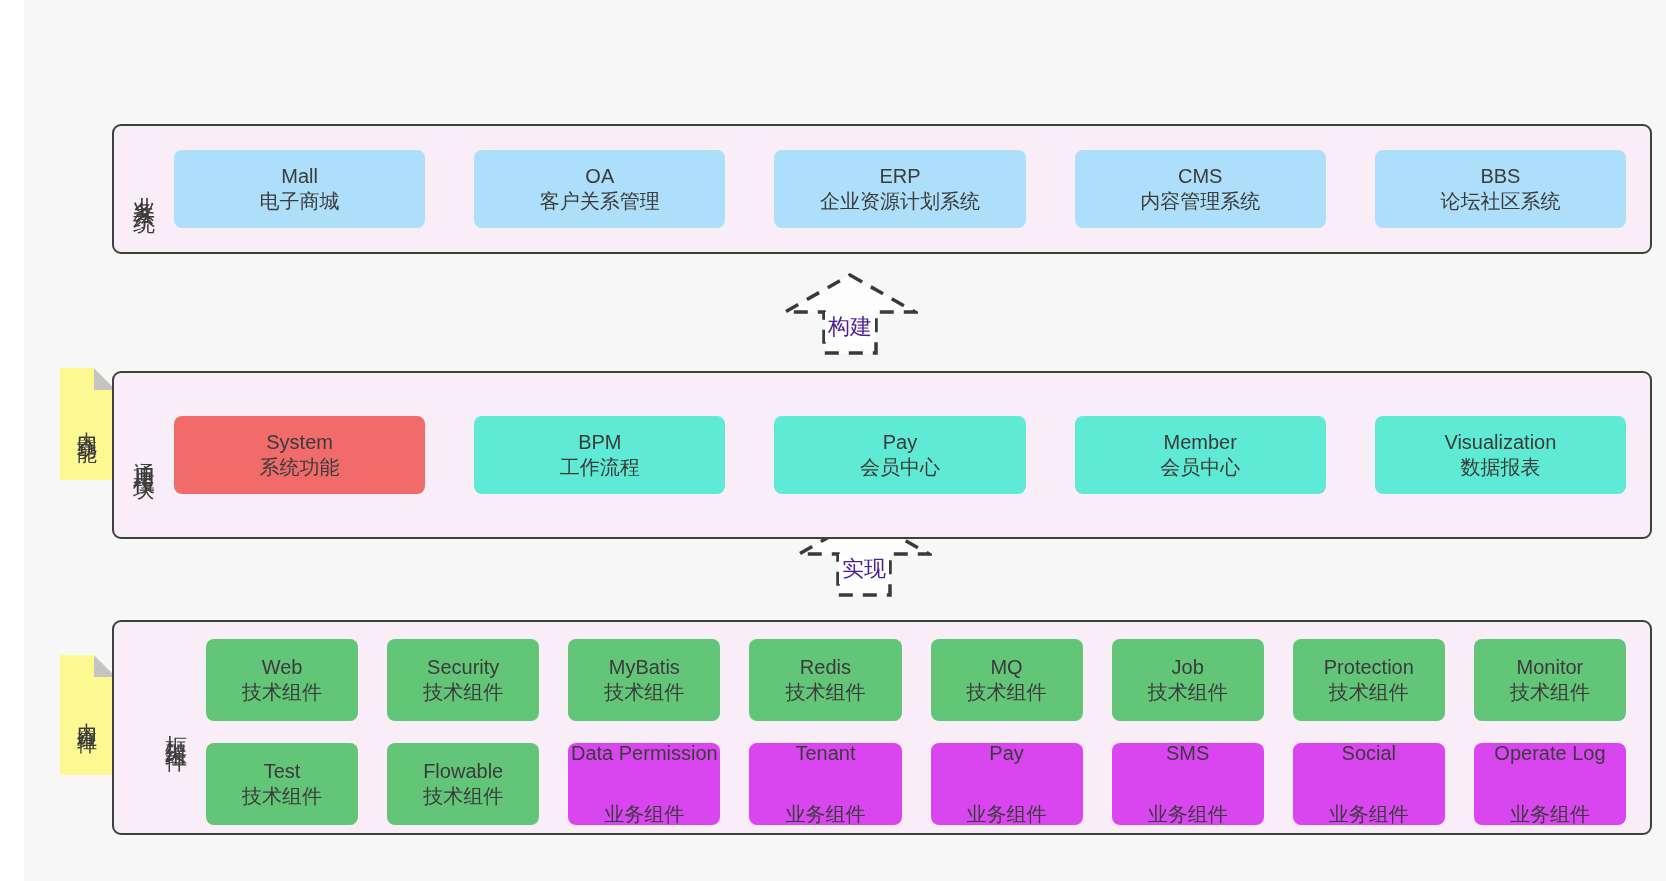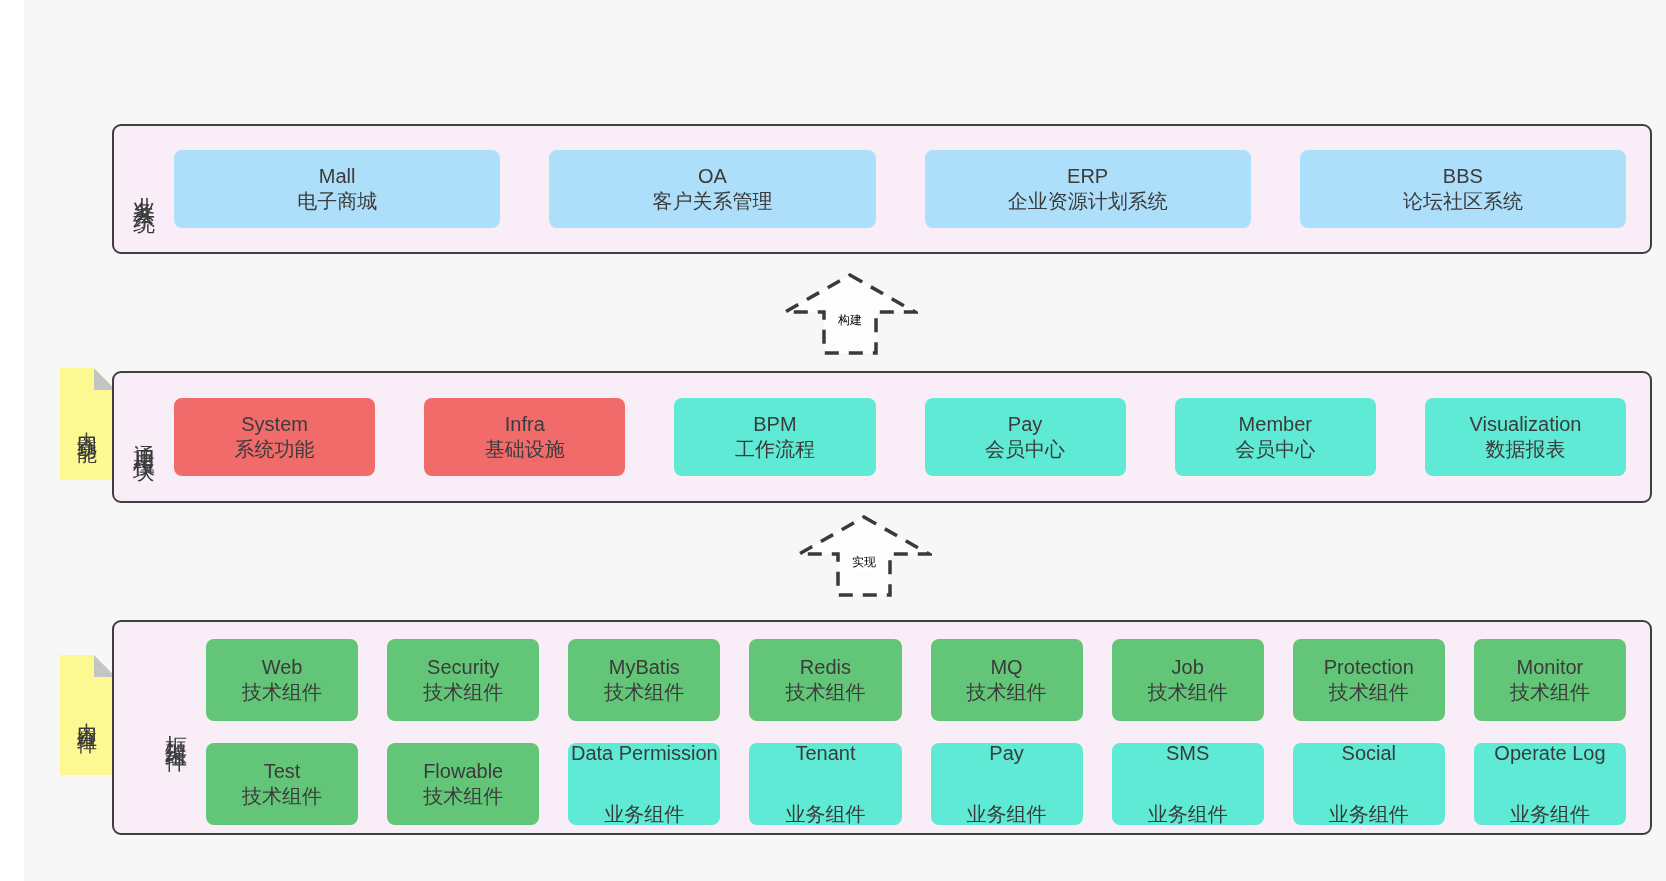--- a/index.html
+++ b/index.html
@@ -9,21 +9,21 @@
     font-family:"Liberation Sans","DejaVu Sans",sans-serif;
     color:#3b3b3b;
     margin-left:24px;
   }
   .section {
     position:absolute; left:88px; width:1540px; box-sizing:border-box;
     background:#f9eef7; border:2px solid #3f3f3f; border-radius:9px;
     display:flex; z-index:2;
   }
   #s1 { top:124px; height:130px; }
-  #s2 { top:371px; height:132px; }
+  #s2 { top:371px; height:168px; }
   #s3 { top:620px; height:215px;padding-left:32px; }
   .v-label {
     flex:0 0 60px; display:flex; align-items:center; justify-content:center;
     writing-mode:vertical-rl; text-orientation:upright;
     font-size:22px; letter-spacing:5px; color:#3b3b3b;
   }
   .row6 {
     flex:1; display:flex; align-items:center; gap:49px; padding:0 24px 0 0;
   }
   .row6 .box { flex:1; height:78px; }
@@ -35,21 +35,21 @@
   .grid8 .box { height:82px; }
   .box {
     border-radius:8px; display:flex; flex-direction:column;
     align-items:center; justify-content:center; text-align:center;
     font-size:20px; line-height:25px;
   }
   .blue   { background:#aedffa; }
   .red    { background:#f16b6b; }
   .pink   { background:#5eead4; }
   .green  { background:#63c577; }
-  .lgreen { background:#5eead4;gap:36px; }
+  .lgreen { background:#d946ef;gap:36px; }
 
   .sticky {
     position:absolute; left:36px; width:56px; z-index:1;
     background:#fcf892;
     display:flex; align-items:center; justify-content:center;
     clip-path:polygon(0 0, calc(100% - 22px) 0, 100% 22px, 100% 100%, 0 100%);
   }
   #sticky1 { top:368px; height:112px; }
   #sticky2 { top:655px; height:120px; }
   .sticky .fold {
@@ -60,22 +60,22 @@
     writing-mode:vertical-rl; text-orientation:upright;
     font-size:20px; letter-spacing:4px;
   }
 
   .arrow { position:absolute; width:136px; height:84px; z-index:1; }
   #arrow1 { left:758px; top:272px; }
   #arrow2 { left:772px; top:514px; }
   .arrow svg { display:block; }
   .arrow .lbl {
     position:absolute; left:50%; top:40px; transform:translateX(-50%);
-    background:#ffffff; padding:0 3px; font-size:12px; white-space:nowrap;
-    color:#000000;
+    background:#ffffff; padding:0 3px; font-size:22px; white-space:nowrap;
+    color:#4c1d95;
   }
 </style>
 </head>
 <body>
 
 <div class="page">
 
   <div class="section" id="s1">
     <div class="v-label">业务系统</div>
     <div class="row6">
@@ -83,20 +83,24 @@
         <div>Mall</div>
         <div>电子商城</div>
       </div>
       <div class="box blue">
         <div>OA</div>
         <div>客户关系管理</div>
       </div>
       <div class="box blue">
         <div>ERP</div>
         <div>企业资源计划系统</div>
+      </div>
+      <div class="box blue">
+        <div>CMS</div>
+        <div>内容管理系统</div>
       </div>
       <div class="box blue">
         <div>BBS</div>
         <div>论坛社区系统</div>
       </div>
     </div>
   </div>
 
   <div class="arrow" id="arrow1">
     <svg width="136" height="84" viewBox="0 0 136 84">
@@ -110,24 +114,20 @@
     <div class="txt">内置功能</div>
   </div>
 
   <div class="section" id="s2">
     <div class="v-label">通用模块</div>
     <div class="row6">
       <div class="box red">
         <div>System</div>
         <div>系统功能</div>
       </div>
-      <div class="box red">
-        <div>Infra</div>
-        <div>基础设施</div>
-      </div>
       <div class="box pink">
         <div>BPM</div>
         <div>工作流程</div>
       </div>
       <div class="box pink">
         <div>Pay</div>
         <div>会员中心</div>
       </div>
       <div class="box pink">
         <div>Member</div>

